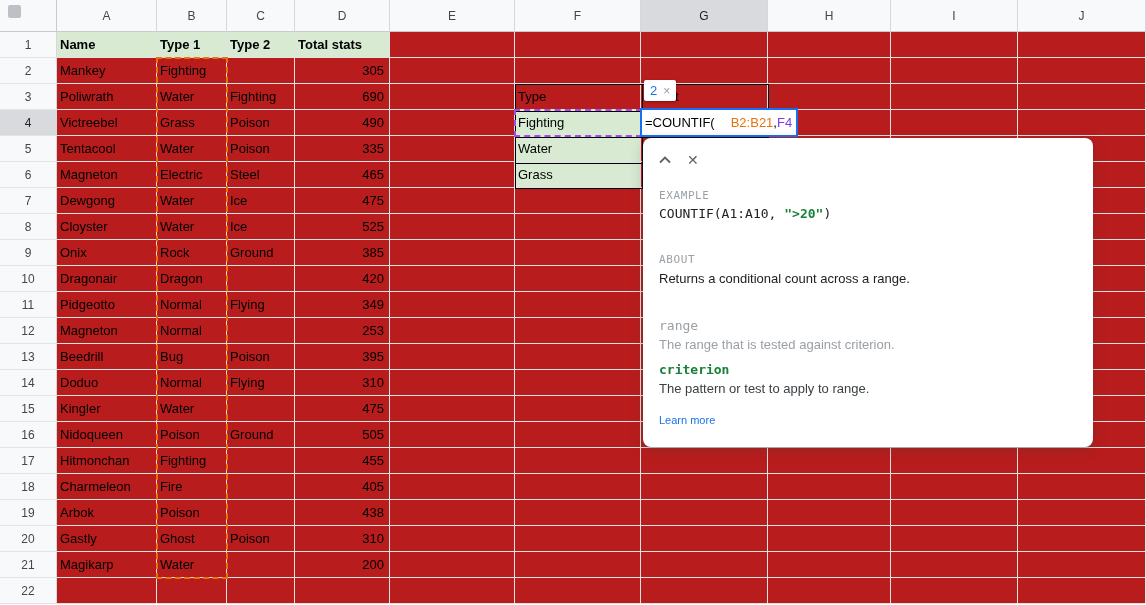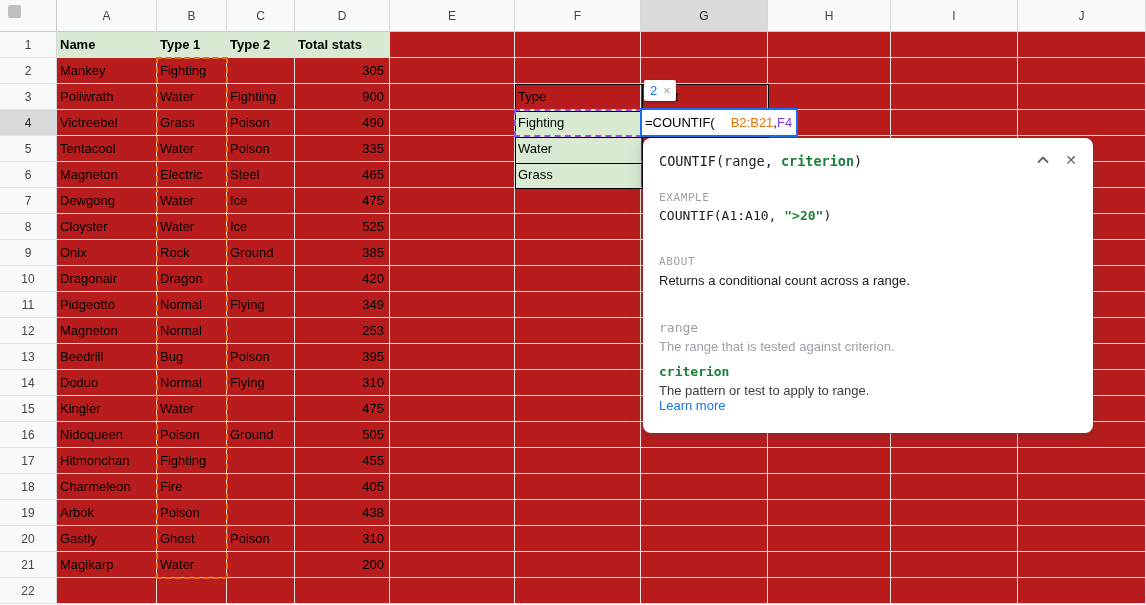--- a/index.html
+++ b/index.html
@@ -58,21 +58,21 @@
   .popup-icons{display:flex;gap:16px;align-items:center;margin-top:2px}
   .icon-btn{color:#5f6368;cursor:pointer;display:flex;align-items:center;font-size:14px;line-height:1}
   .section-label{font-size:11px;color:#9aa0a6;letter-spacing:.6px;margin-top:32px}
   .section-label.first{margin-top:22px}
   .code-line{margin-top:4px;font-size:13px}
   .about-text{margin-top:5px;color:#202124}
   .arg{margin-top:10px}
   .arg:first-child{margin-top:32px}
   .arg-name{font-size:13px}
   .arg-desc{margin-top:4px;font-size:13px}
-  .learn-more{display:inline-block;font-size:13px;color:#1a73e8;text-decoration:none;cursor:pointer}
+  .learn-more{display:inline-block;margin-top:18px;font-size:11px;color:#1a73e8;text-decoration:none;cursor:pointer}
 </style>
 </head>
 <body>
 
 <div class="stage">
 
   <div class="corner">
     <div class="corner-box"></div>
   </div>
   <div class="col-headers" id="colHeaders">
@@ -128,21 +128,21 @@
       <div class="cell num">305</div>
       <div class="cell"></div>
       <div class="cell"></div>
       <div class="cell"></div>
       <div class="cell"></div>
       <div class="cell"></div>
       <div class="cell"></div>
       <div class="cell">Poliwrath</div>
       <div class="cell">Water</div>
       <div class="cell">Fighting</div>
-      <div class="cell num">900</div>
+      <div class="cell num">690</div>
       <div class="cell"></div>
       <div class="cell">Type</div>
       <div class="cell">Count</div>
       <div class="cell"></div>
       <div class="cell"></div>
       <div class="cell"></div>
       <div class="cell">Victreebel</div>
       <div class="cell">Grass</div>
       <div class="cell">Poison</div>
       <div class="cell num">490</div>
@@ -347,21 +347,20 @@
     <span id="formulaText"><span style="color: rgb(0, 0, 0);">=COUNTIF(</span><span style="color: rgb(232, 113, 10); margin-left: 16px;">B2:B21</span><span style="color: rgb(0, 0, 0);">,</span><span style="color: rgb(125, 60, 232);">F4</span></span>
   </div>
 
   <div class="result-tip">
     <span class="result-value">2</span>
     <span class="result-close">×</span>
   </div>
 
   <div class="help-popup">
     <div class="popup-header">
-      <div class="signature mono" id="signature"><span style="color: rgb(32, 33, 36);">COUNTIF(range, </span><span style="color: rgb(24, 128, 56); font-weight: bold;">criterion</span><span style="color: rgb(32, 33, 36);">)</span></div>
       <div class="popup-icons">
         <span class="icon-btn">
           <svg width="12" height="8" viewBox="0 0 12 8">
               <path d="M1 6.5 L6 1.5 L11 6.5" stroke="#5f6368" stroke-width="1.8" fill="none"></path>
             </svg>
         </span>
         <span class="icon-btn">✕</span>
       </div>
     </div>
     <div class="section-label mono first">EXAMPLE</div>

